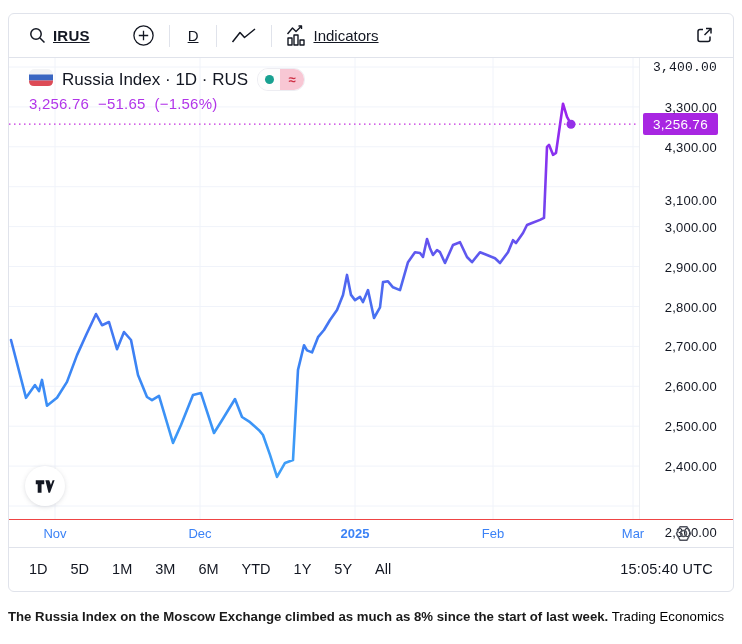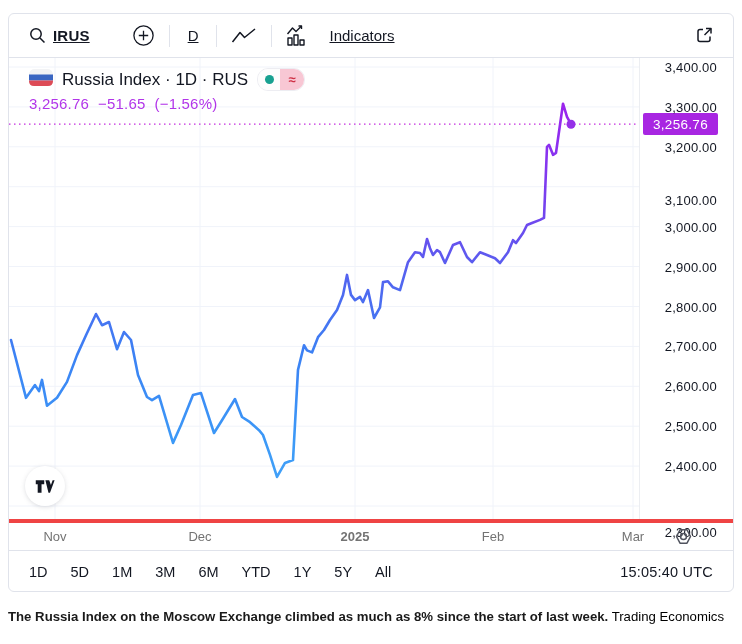--- a/index.html
+++ b/index.html
@@ -13,21 +13,21 @@
     overflow:hidden;
   }
   
   .toolbar{height:44px;display:flex;align-items:center;border-bottom:1px solid #e0e3eb;padding:0 18px 0 20px;box-sizing:border-box;text-decoration:underline;}
   .tb-symbol{display:flex;align-items:center;gap:7px;cursor:pointer;}
   .tb-symbol .sym{font-size:15px;font-weight:700;letter-spacing:.2px;}
   .tb-icon{display:flex;align-items:center;justify-content:center;color:#131722;}
   .tb-plus{margin-left:42px;}
   .tb-sep{width:1px;height:22px;background:#e0e3eb;margin:0 14px;}
   .tb-interval{font-size:15px;font-weight:500;padding:0 4px;cursor:pointer;}
-  .tb-indicators{display:flex;align-items:center;gap:20px;cursor:pointer;}
+  .tb-indicators{display:flex;align-items:center;gap:4px;cursor:pointer;}
   .tb-indicators .lbl{font-size:15px;}
   .tb-expand{margin-left:auto;cursor:pointer;}
   
   .chart-row{position:relative;height:461px;display:flex;justify-content:center;}
   .plot{position:relative;width:630px;height:461px;flex:none;}
   .plot svg.main{position:absolute;left:0;top:0;}
   .axis{flex:1;position:relative;border-left:1px solid #eceef2;font-size:13px;color:#131722;}
   .axis-label{position:absolute;right:16px;transform:translateY(-50%);white-space:nowrap;letter-spacing:.2px;}
   .price-tag{
     position:absolute;left:3px;right:15px;height:22px;border-radius:2px;
@@ -43,21 +43,21 @@
   .badge .dot{width:9px;height:9px;border-radius:50%;}
   .badge .seg2{display:flex;align-items:center;justify-content:center;width:24px;font-size:13px;font-weight:700;}
   .legend-price-row{margin-top:4px;font-size:15px;letter-spacing:.2px;display:flex;gap:9px;}
   .flag{border-radius:5px;overflow:hidden;display:block;}
   
   .tv-logo{
     position:absolute;left:16px;bottom:13px;width:40px;height:40px;border-radius:50%;
     background:#fff;box-shadow:0 1px 4px rgba(120,123,134,.25);display:flex;align-items:center;justify-content:center;cursor:pointer;z-index:4;
   }
   
-  .time-row{position:relative;height:27px;border-top:4px solid #ef4444;font-size:13px;color:#737373;}
+  .time-row{position:relative;height:27px;border-top:1px solid #ef4444;font-size:13px;color:#3b82f6;}
   .time-label{position:absolute;top:6px;transform:translateX(-50%);white-space:nowrap;}
   .time-label.bold{font-weight:700;}
   .gear{position:absolute;left:664px;top:3px;color:#50535e;cursor:pointer;}
   
   .bottom-bar{height:42px;border-top:1px solid #e0e3eb;display:flex;align-items:center;padding:7px 20px;box-sizing:border-box;font-size:14.5px;}
   .range-tab{margin-right:23px;cursor:pointer;color:#131722;}
   .clock{margin-left:auto;letter-spacing:.2px;}
   
   .caption{position:absolute;left:8px;top:608px;width:726px;font-size:13.2px;line-height:17px;color:#1a1a1a;}
   .caption .bold{font-weight:700;}
@@ -186,23 +186,23 @@
       <div class="tv-logo">
         <svg width="20" height="15" viewBox="0 0 26 18" fill="#131722">
           <path d="M1 1 h11 v5 h-3.5 v11 h-5 V6 H1 Z"></path>
           <path d="M13.5 1 h5 l2.2 6 2.2-6 h2.6 l-6 16 h-2 Z"></path>
         </svg>
       </div>
     </div>
 
     <div class="axis" id="price-axis">
       <div class="price-tag" id="price-tag" style="top: 66.2px; background: rgb(168, 38, 226);">3,256.76</div>
-    <div class="axis-label" style="top: 9px;">3,400.00</div>
+    <div class="axis-label" style="top: 9px; font-family: Liberation Mono, monospace;">3,400.00</div>
         <div class="axis-label" style="top: 49px;">3,300.00</div>
-        <div class="axis-label" style="top: 88.8px;">3,200.00</div>
+        <div class="axis-label" style="top: 88.8px;">4,300.00</div>
         <div class="axis-label" style="top: 142px;">3,100.00</div>
         <div class="axis-label" style="top: 168.6px;">3,000.00</div>
         <div class="axis-label" style="top: 208.5px;">2,900.00</div>
         <div class="axis-label" style="top: 248.5px; margin-left: 32px;">2,800.00</div>
         <div class="axis-label" style="top: 288.4px;">2,700.00</div>
         <div class="axis-label" style="top: 328.3px;">2,600.00</div>
         <div class="axis-label" style="top: 368.2px;">2,500.00</div>
         <div class="axis-label" style="top: 408.1px;">2,400.00</div>
         <div class="axis-label" style="top: 474px;">2,300.00</div>
       </div>

